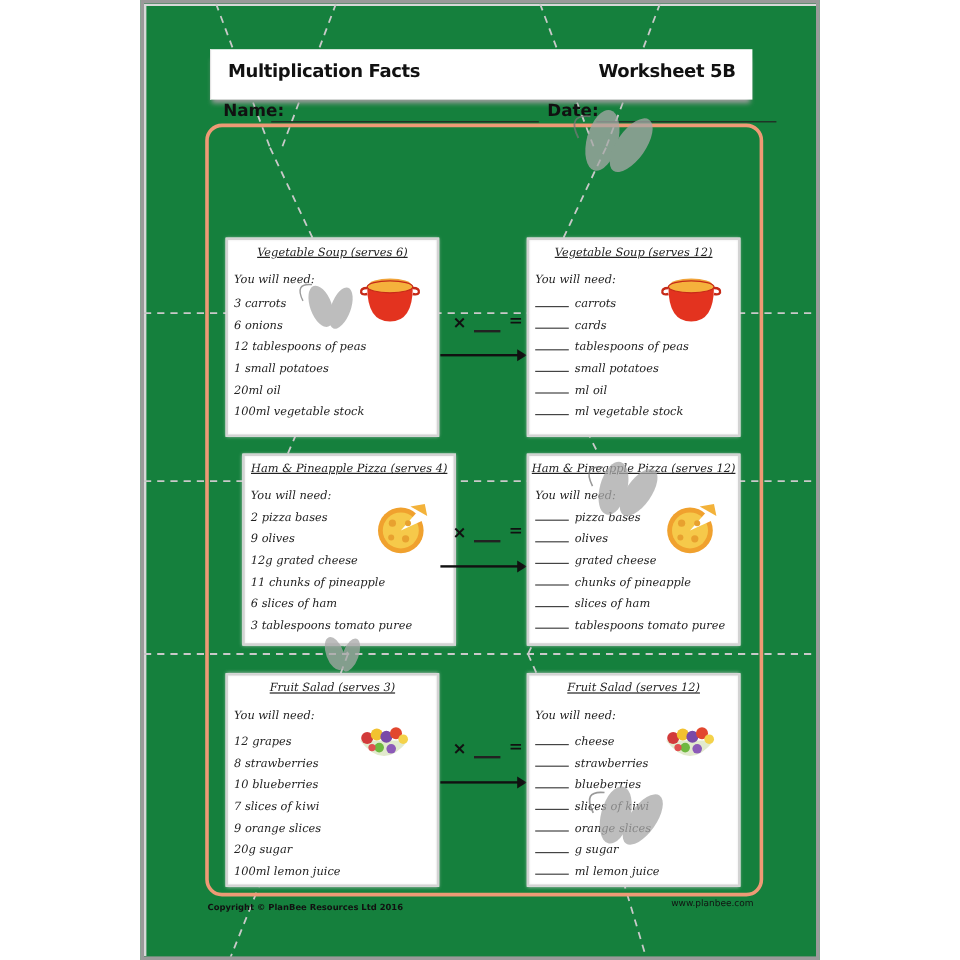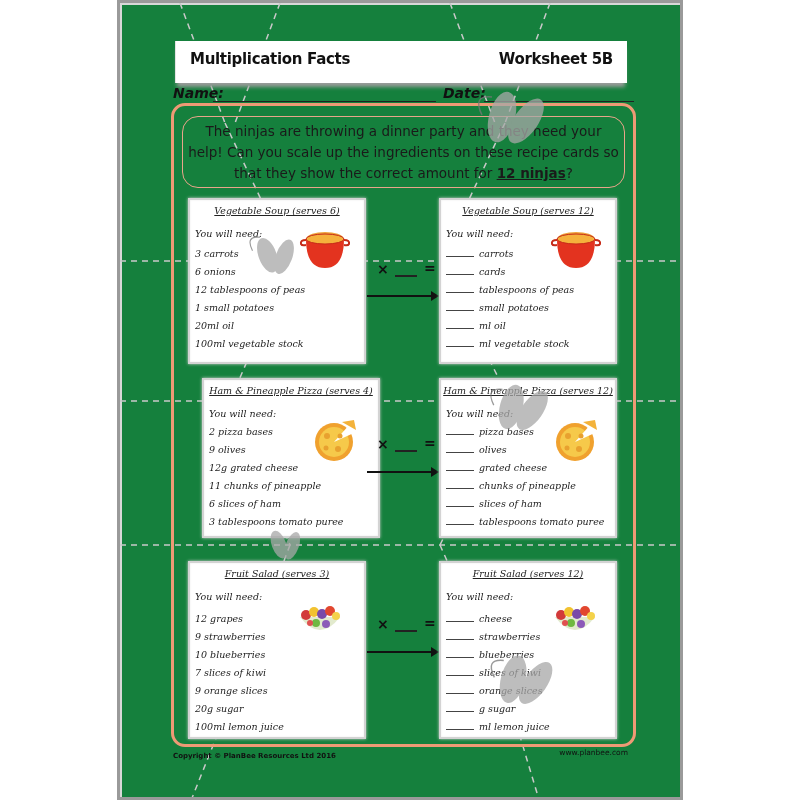--- a/index.html
+++ b/index.html
@@ -25,21 +25,21 @@
   }
   .header-title {
     position: absolute; left: 14px; top: 9px;
     font-family: "DejaVu Sans", sans-serif; font-weight: bold; font-size: 15px; letter-spacing: -0.3px;
   }
   .header-ws {
     position: absolute; right: 14px; top: 9px;
     font-family: "DejaVu Sans", sans-serif; font-weight: bold; font-size: 15px; letter-spacing: -0.3px;
   }
 
-  .name-row { position: absolute; left: 53px; top: 82px; width: 460px; height: 20px; font-style: italic; }
+  .name-row { position: absolute; left: 66px; top: 82px; width: 460px; height: 20px; }
   .name-label, .date-label { position: absolute; top: 0; font-weight: bold; font-size: 14px; }
   .name-label { left: 0; }
   .date-label { left: 270px; }
   .name-line { position: absolute; left: 40px; top: 16px; width: 223px; border-bottom: 1.5px solid #222; }
   .date-line { position: absolute; left: 311px; top: 16px; width: 150px; border-bottom: 1.5px solid #222; }
 
   .frame {
     position: absolute; left: 51px; top: 100px; width: 465px; height: 644px;
     border: 3px solid #ee9a75; border-radius: 14px;
   }
@@ -114,25 +114,20 @@
 
   <div class="name-row">
     <span class="name-label">Name:</span>
     <span class="name-line"></span>
     <span class="date-label">Date:</span>
     <span class="date-line"></span>
   </div>
 
   <div class="frame">
 
-    <div class="instructions">
-      <div>The ninjas are throwing a dinner party and they need your</div>
-      <div>help! Can you scale up the ingredients on these recipe cards so</div>
-      <div><span>that they show the correct amount for </span><span class="hl">12 ninjas</span><span>?</span></div>
-    </div>
 
     <div class="card" style="left:14px; top:92px; height:166px;padding-left:10px;">
       <div class="card-title">Vegetable Soup (serves 6)</div>
       <div class="card-need">You will need:</div>
       <div class="ing" style="top:48px">3 carrots</div>
       <div class="ing" style="top:66px">6 onions</div>
       <div class="ing" style="top:84px">12 tablespoons of peas</div>
       <div class="ing" style="top:102px">1 small potatoes</div>
       <div class="ing" style="top:120px">20ml oil</div>
       <div class="ing" style="top:138px">100ml vegetable stock</div>
@@ -212,21 +207,21 @@
           <circle cx="26" cy="33" r="3" fill="#e8a12f"></circle>
         <circle cx="14" cy="32" r="2.5" fill="#e8a12f"></circle>
           <circle cx="28" cy="20" r="2.5" fill="#e8a12f"></circle>
       </svg>
     </div>
 
     <div class="card" style="left:14px; top:455px; height:178px;">
       <div class="card-title">Fruit Salad (serves 3)</div>
       <div class="card-need">You will need:</div>
       <div class="ing" style="top:50px">12 grapes</div>
-      <div class="ing" style="top:68px">9 strawberries</div>
+      <div class="ing" style="top:68px">8 strawberries</div>
       <div class="ing" style="top:86px">10 blueberries</div>
       <div class="ing" style="top:104px">7 slices of kiwi</div>
       <div class="ing" style="top:122px">9 orange slices</div>
       <div class="ing" style="top:140px">20g sugar</div>
       <div class="ing" style="top:158px">100ml lemon juice</div>
       <svg class="pic" style="left:106px; top:40px" width="48" height="34" viewBox="0 0 48 34">
         <path d="M4 14 Q24 40 44 14 Z" fill="#dfe8c8" opacity="0.9"></path>
         <circle cx="10" cy="12" r="5" fill="#d23a3a"></circle>
           <circle cx="18" cy="9" r="5" fill="#f2c230"></circle>
         <circle cx="26" cy="11" r="5" fill="#7a4aa8"></circle>

